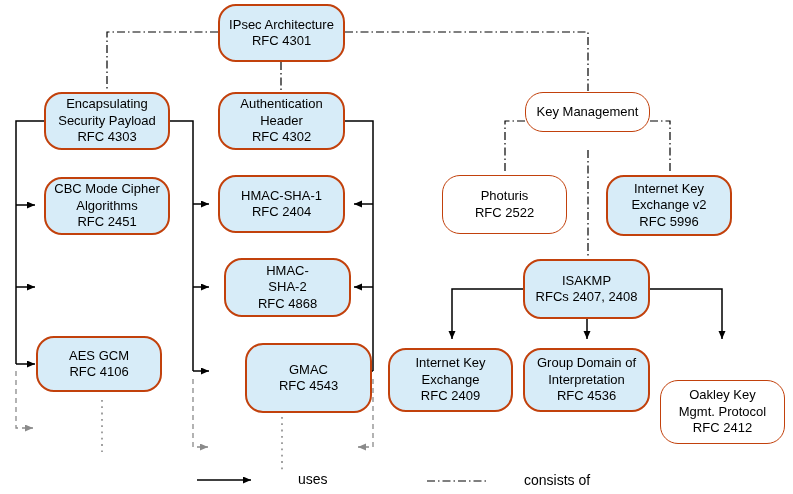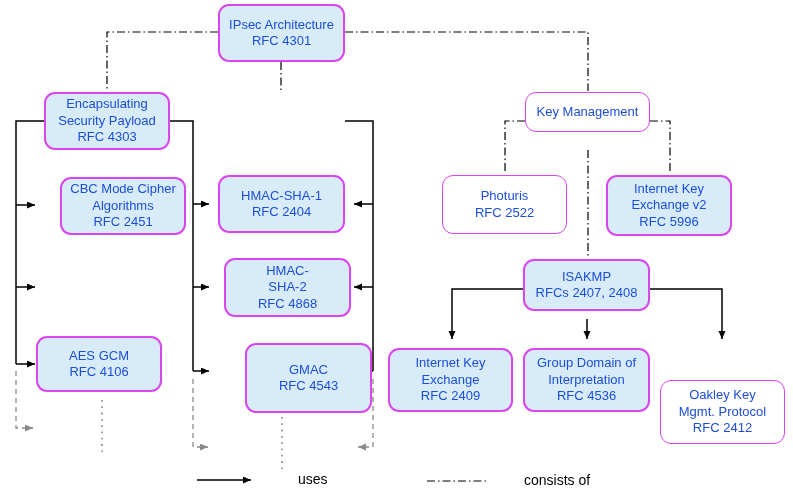--- a/index.html
+++ b/index.html
@@ -7,45 +7,45 @@
     position:relative;
     width:793px;height:494px;
     background:#ffffff;
     font-family:"Liberation Sans", sans-serif;
     overflow:hidden;
   }
   #wires{position:absolute;left:0;top:0;width:793px;height:494px;}
   .node{
     position:absolute;
     box-sizing:border-box;
-    border:2px solid #d946ef;
-    border-radius:11px;
+    border:2px solid #c2410c;
+    border-radius:18px;
     background:#d7ecf8;
     display:flex;align-items:center;justify-content:center;
     text-align:center;
-    font-size:13px;line-height:1.26;color:#1d4ed8;
+    font-size:13px;line-height:1.26;color:#000000;
     white-space:pre-line;
   }
   .node.white{background:#ffffff;border-width:1.5px;}
   .legend-label{
     position:absolute;
     font-size:14px;color:#000000;white-space:nowrap;margin-left:24px;
   }
   
   #n-ipsec   {left:218px;top:4px;  width:127px;height:58px;}
   #n-esp     {left:44px; top:92px; width:126px;height:58px;}
   #n-ah      {left:218px;top:92px; width:127px;height:58px;}
   #n-keymgmt {left:525px;top:92px; width:125px;height:40px;}
-  #n-cbc     {left:44px; top:177px;width:126px;height:58px;margin-left:16px;}
+  #n-cbc     {left:44px; top:177px;width:126px;height:58px;}
   #n-hmac1   {left:218px;top:175px;width:127px;height:58px;}
   #n-photuris{left:442px;top:175px;width:125px;height:59px;}
   #n-ikev2   {left:606px;top:175px;width:126px;height:61px;}
   #n-aescbc  {left:44px; top:258px;width:126px;height:59px;}
   #n-hmac2   {left:224px;top:258px;width:127px;height:59px;}
-  #n-isakmp  {left:523px;top:259px;width:127px;height:52px;}
+  #n-isakmp  {left:523px;top:259px;width:127px;height:60px;}
   #n-aesgcm  {left:36px; top:336px;width:126px;height:56px;}
   #n-gmac    {left:218px;top:343px;width:127px;height:70px;margin-left:27px;}
   #n-ike     {left:388px;top:348px;width:125px;height:64px;}
   #n-gdoi    {left:523px;top:348px;width:127px;height:64px;}
   #n-oakley  {left:660px;top:348px;width:125px;height:64px;margin-top:32px;}
   #legend-uses-label{left:274px;top:471px;}
   #legend-consists-label{left:500px;top:472px;}
 </style>
 </head>
 <body>
@@ -106,20 +106,23 @@
 
     <path d="M197,480 H251" stroke="#000000" stroke-width="1.5" fill="none" marker-end="url(#arrB)"></path>
     <path d="M427,481 H488" stroke="#000000" stroke-width="1.2" fill="none" stroke-dasharray="8 3 1.5 3"></path>
   </svg>
 
   <div class="node" id="n-ipsec">IPsec Architecture
 RFC 4301</div>
   <div class="node" id="n-esp">Encapsulating
 Security Payload
 RFC 4303</div>
+  <div class="node" id="n-ah">Authentication
+Header
+RFC 4302</div>
   <div class="node white" id="n-keymgmt">Key Management</div>
   <div class="node" id="n-cbc">CBC Mode Cipher
 Algorithms
 RFC 2451</div>
   <div class="node" id="n-hmac1">HMAC-SHA-1
 RFC 2404</div>
   <div class="node white" id="n-photuris">Photuris
 RFC 2522</div>
   <div class="node" id="n-ikev2">Internet Key
 Exchange v2

